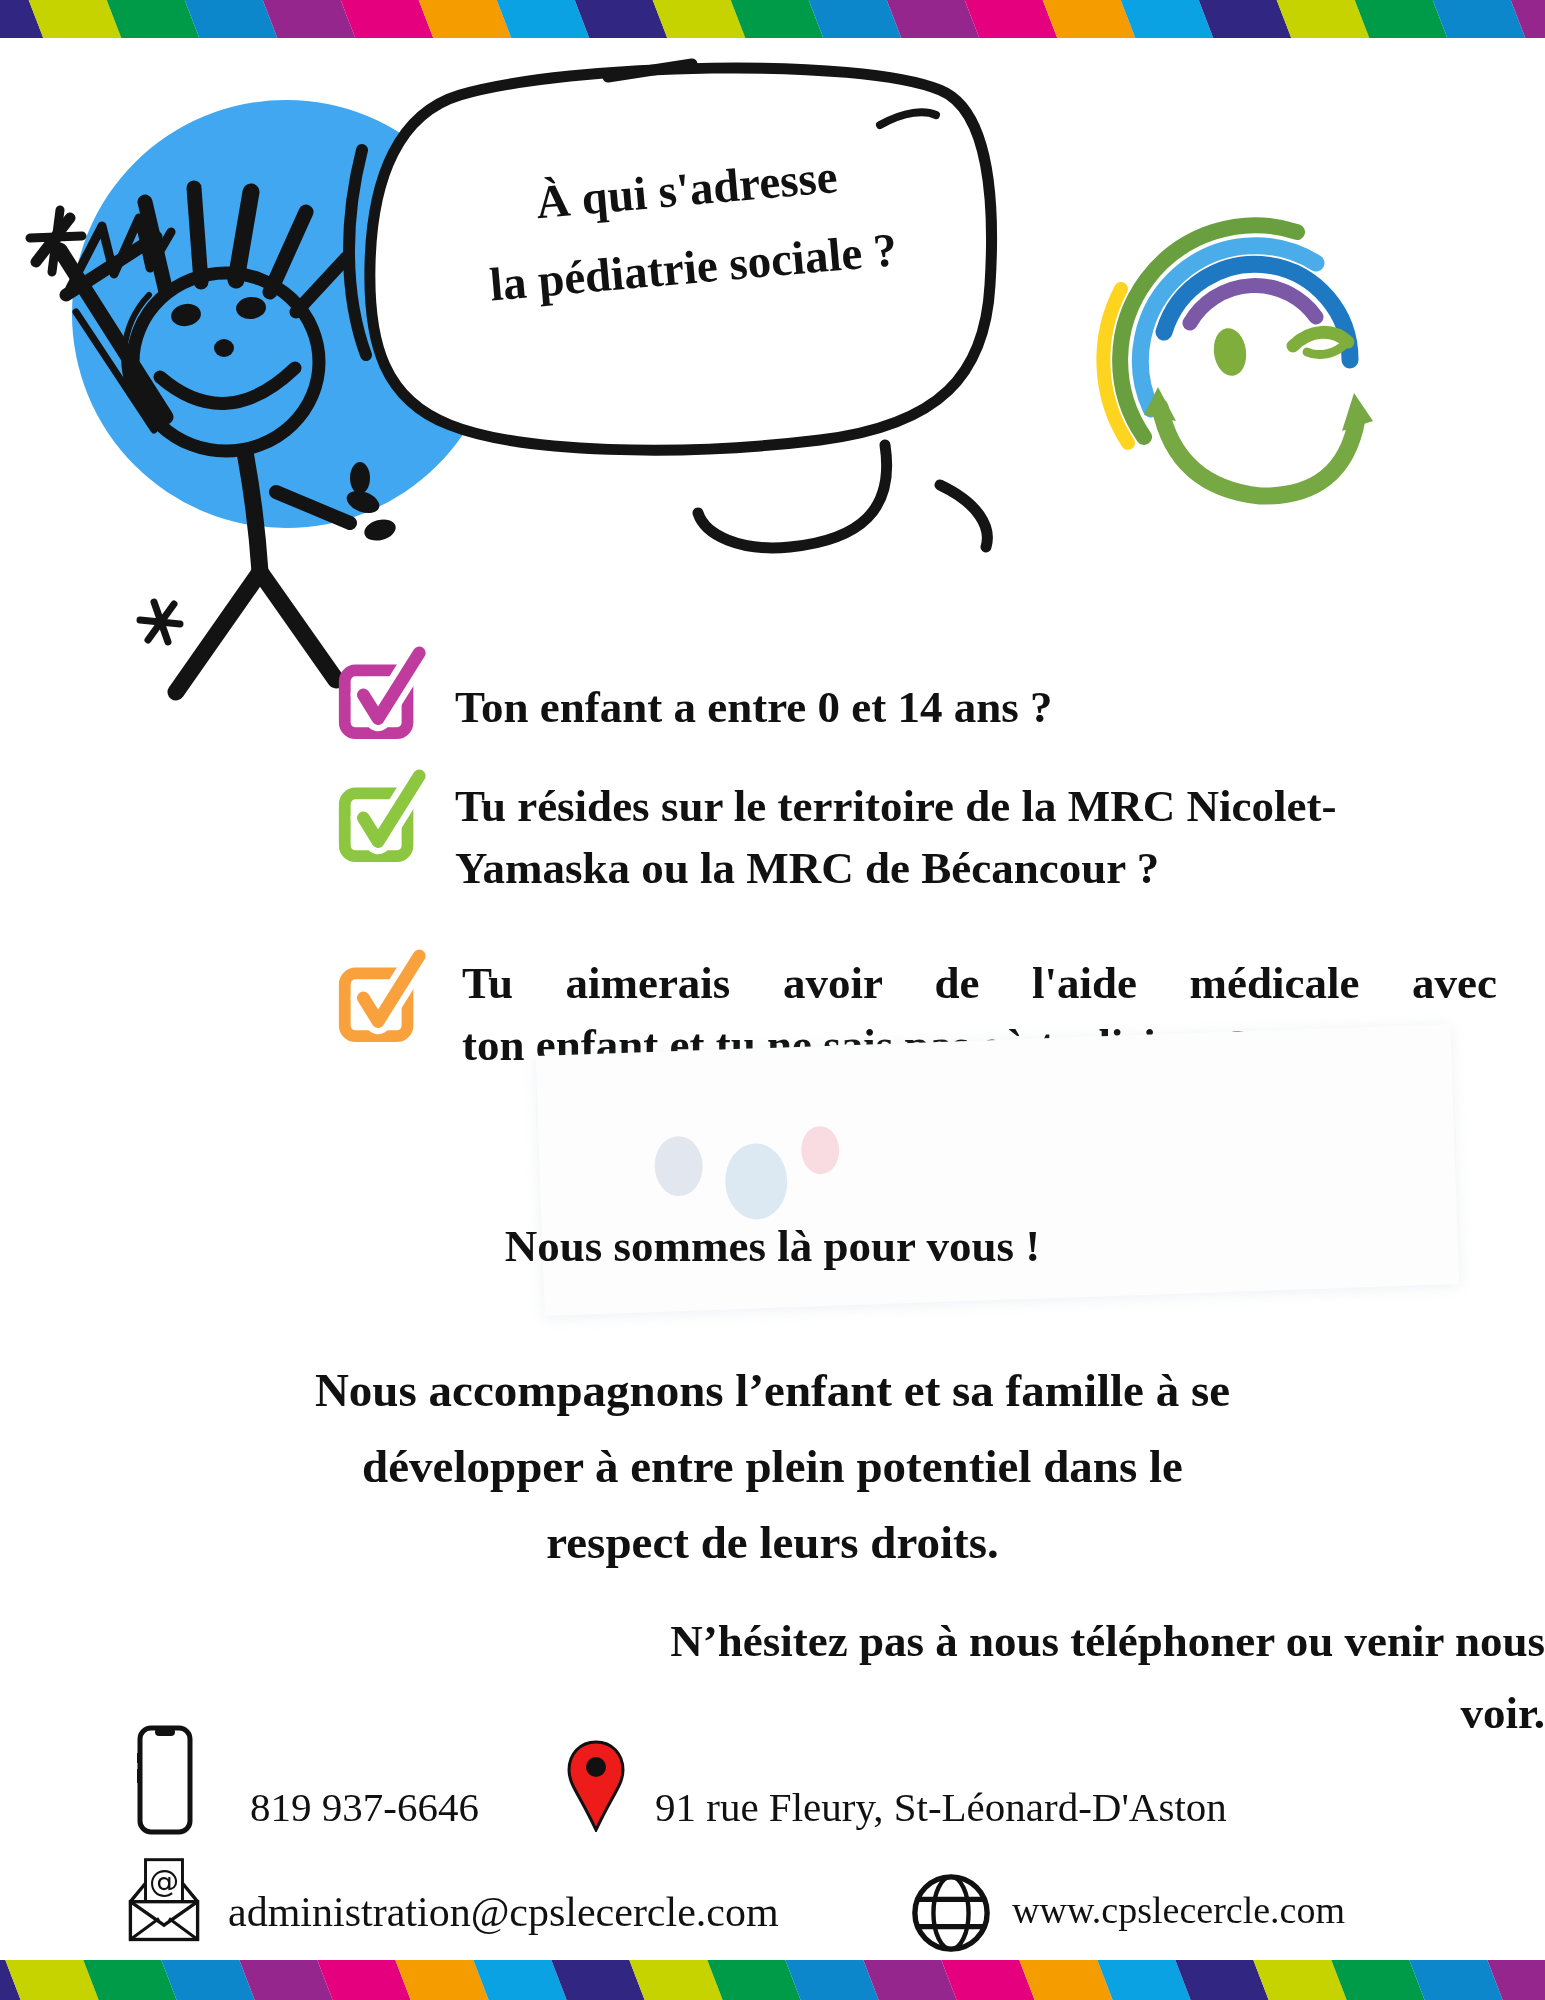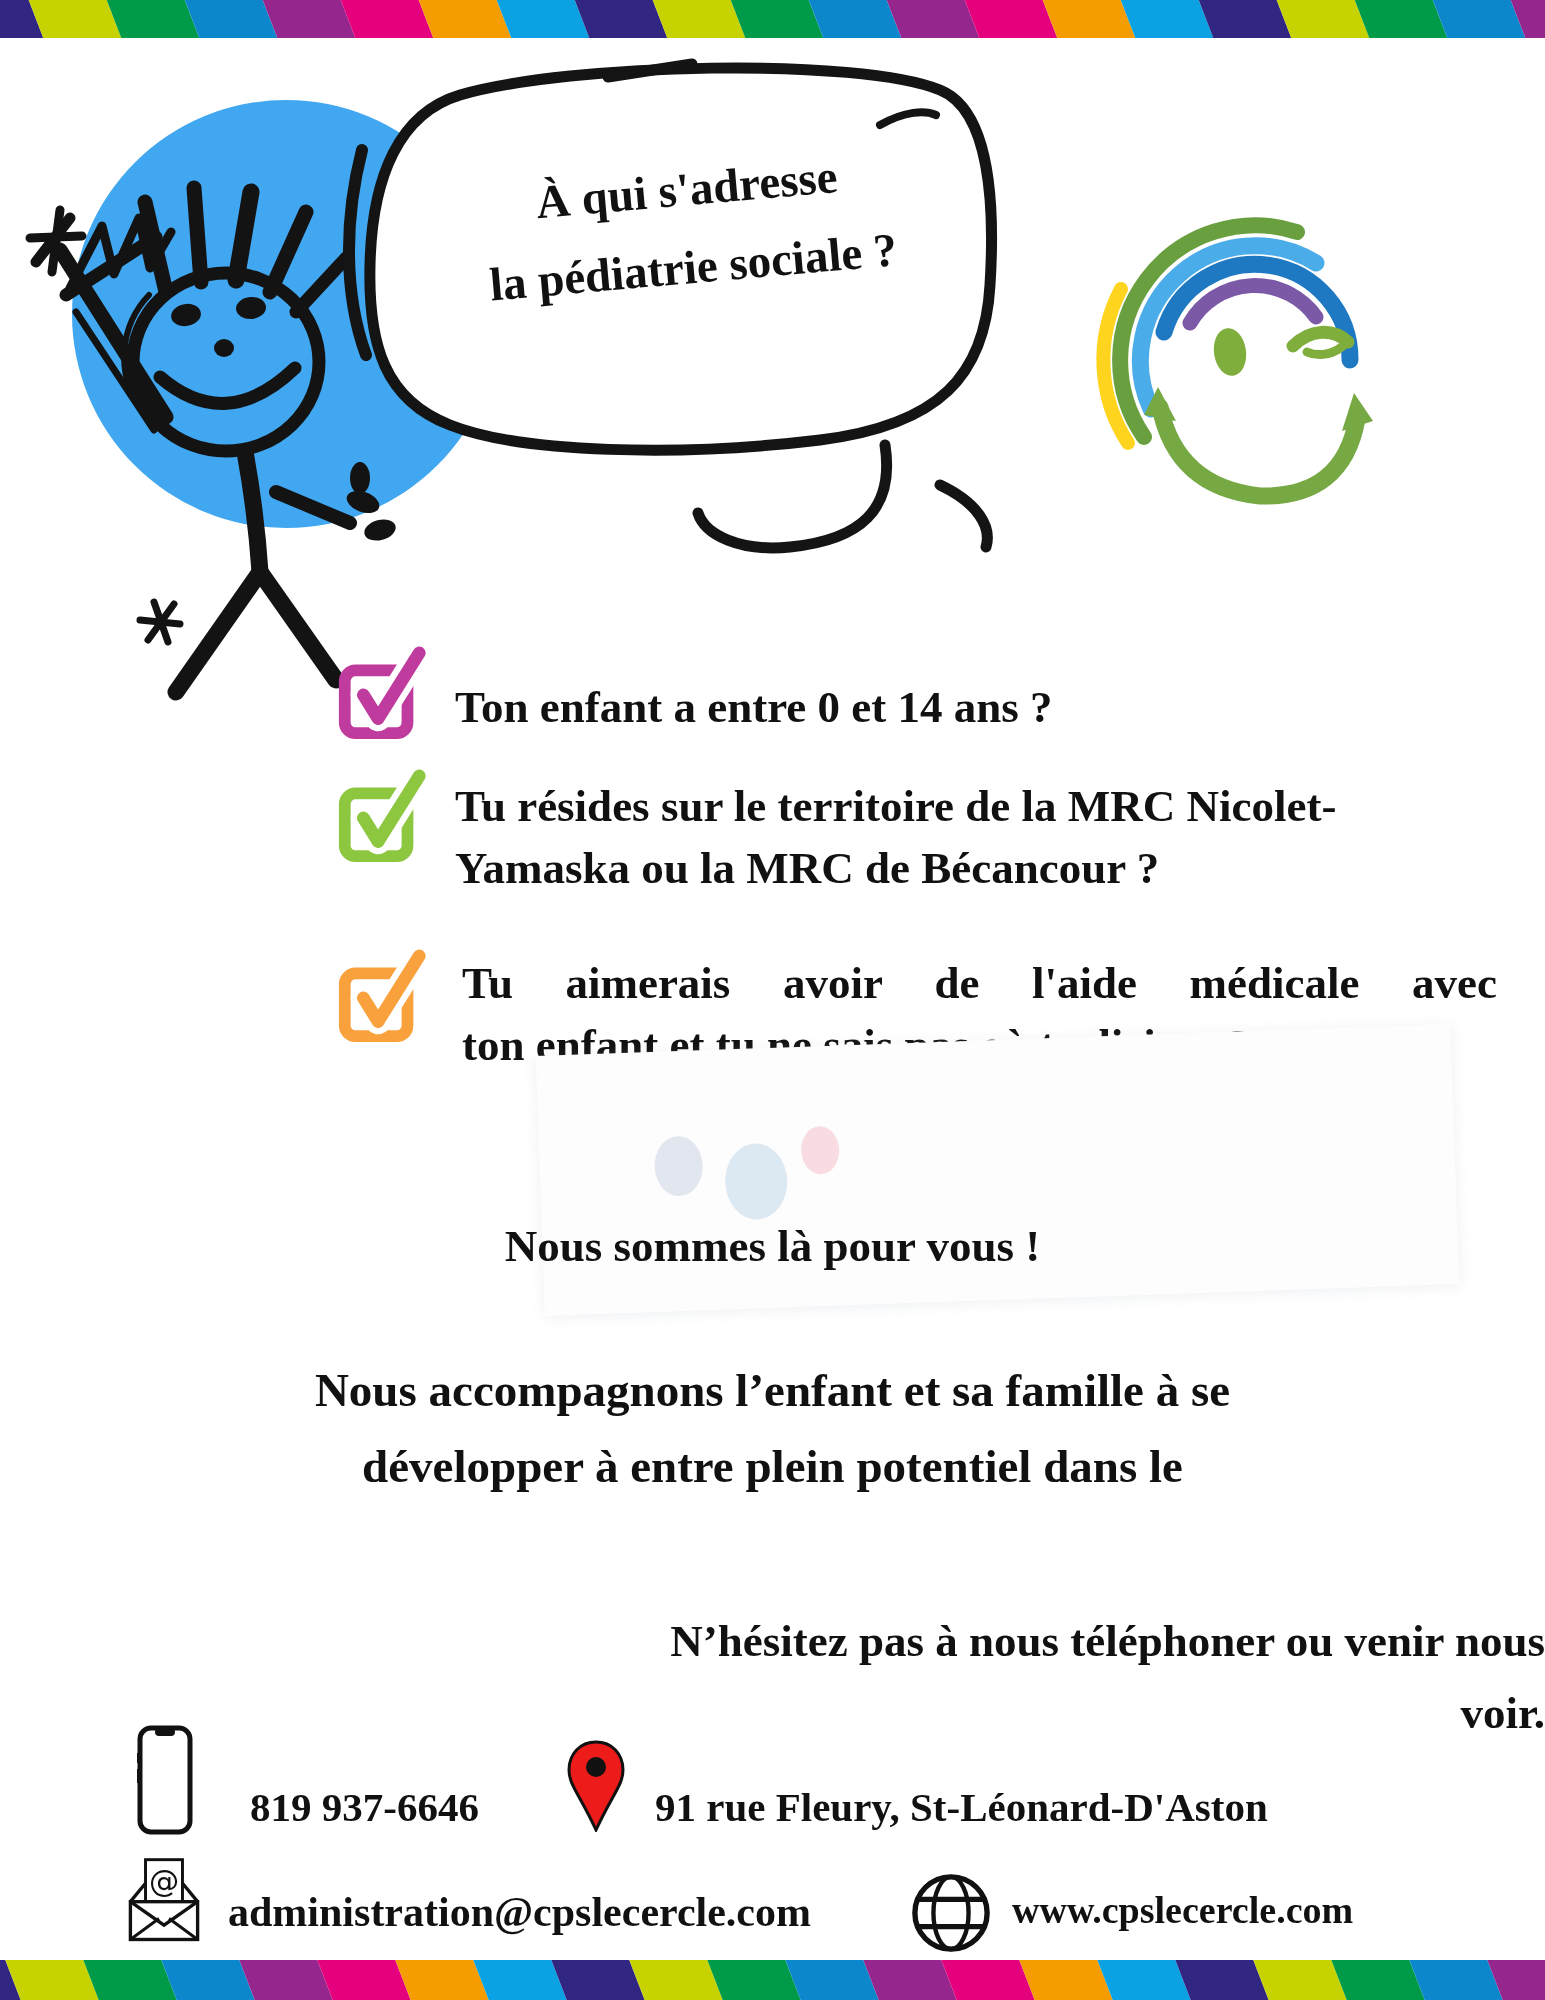--- a/index.html
+++ b/index.html
@@ -46,21 +46,21 @@
   .watermark .oval{position:absolute;border-radius:50%;}
 
   
   .msg{position:absolute;left:0;width:1545px;text-align:center;font-weight:bold;}
   #here-for-you{top:1220px;font-size:45px;line-height:52px;}
   #mission{top:1352px;font-size:47px;line-height:76px;}
   #invite{top:1605px;font-size:45px;line-height:72px;text-align:right;}
   .msg span{display:block;}
 
   
-  .contact-text{position:absolute;font-size:41px;font-weight:bold;white-space:nowrap;text-align:center;}
+  .contact-text{position:absolute;font-size:41px;font-weight:normal;white-space:nowrap;text-align:center;}
   #phone-text{left:250px;top:1783px;}
   #address-text{left:655px;top:1783px;}
   #email-text{left:228px;top:1888px;font-size:42px;}
   #web-text{left:1012px;top:1888px;font-size:38px;}
   .cicon{position:absolute;}
   #phone-icon{left:136px;top:1725px;width:58px;height:110px;}
   #pin-icon{left:566px;top:1740px;width:60px;height:92px;}
   #mail-icon{left:120px;top:1858px;width:88px;height:84px;}
   #globe-icon{left:910px;top:1872px;width:82px;height:82px;}
 </style>
@@ -198,20 +198,21 @@
       <div class="oval" style="left: 115px; top: 85px; width: 48px; height: 60px; background: rgb(226, 230, 239);"></div>
       <div class="oval" style="left: 185px; top: 95px; width: 62px; height: 76px; background: rgb(220, 232, 242);"></div>
       <div class="oval" style="left: 262px; top: 80px; width: 38px; height: 48px; background: rgb(249, 220, 226);"></div>
     </div>
 
   <div id="here-for-you" class="msg">Nous sommes là pour vous !</div>
 
   <div id="mission" class="msg">
     <span>Nous accompagnons l’enfant et sa famille à se</span>
     <span>développer à entre plein potentiel dans le</span>
+    <span>respect de leurs droits.</span>
   </div>
 
   <div id="invite" class="msg">
     <span>N’hésitez pas à nous téléphoner ou venir nous</span>
     <span>voir.</span>
   </div>
 
   <svg id="phone-icon" class="cicon" viewBox="0 0 58 110">
     <rect x="4" y="3" width="50" height="104" rx="11" fill="#fff" stroke="#111" stroke-width="5"></rect>
     <rect x="19" y="3" width="20" height="8" rx="4" fill="#111"></rect>

